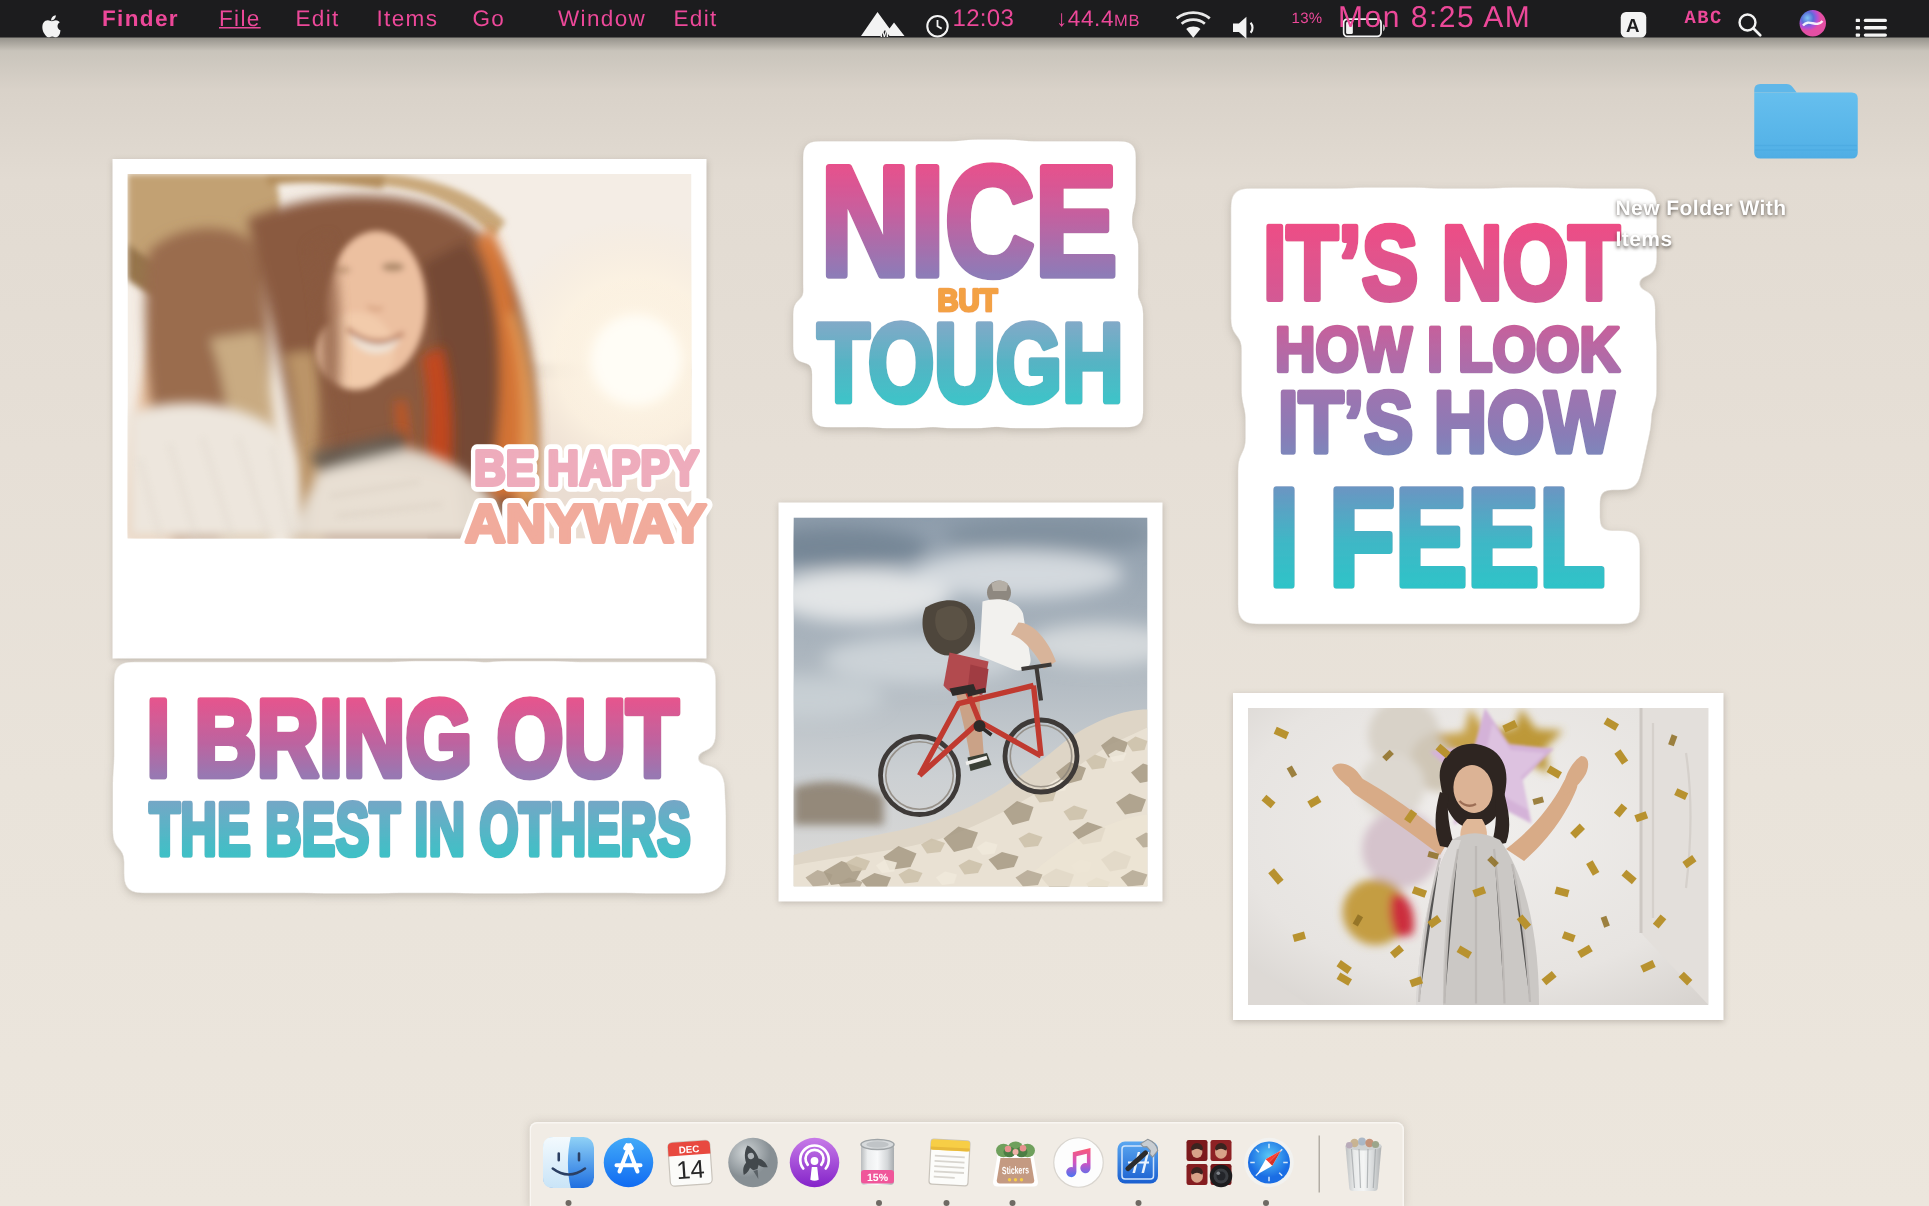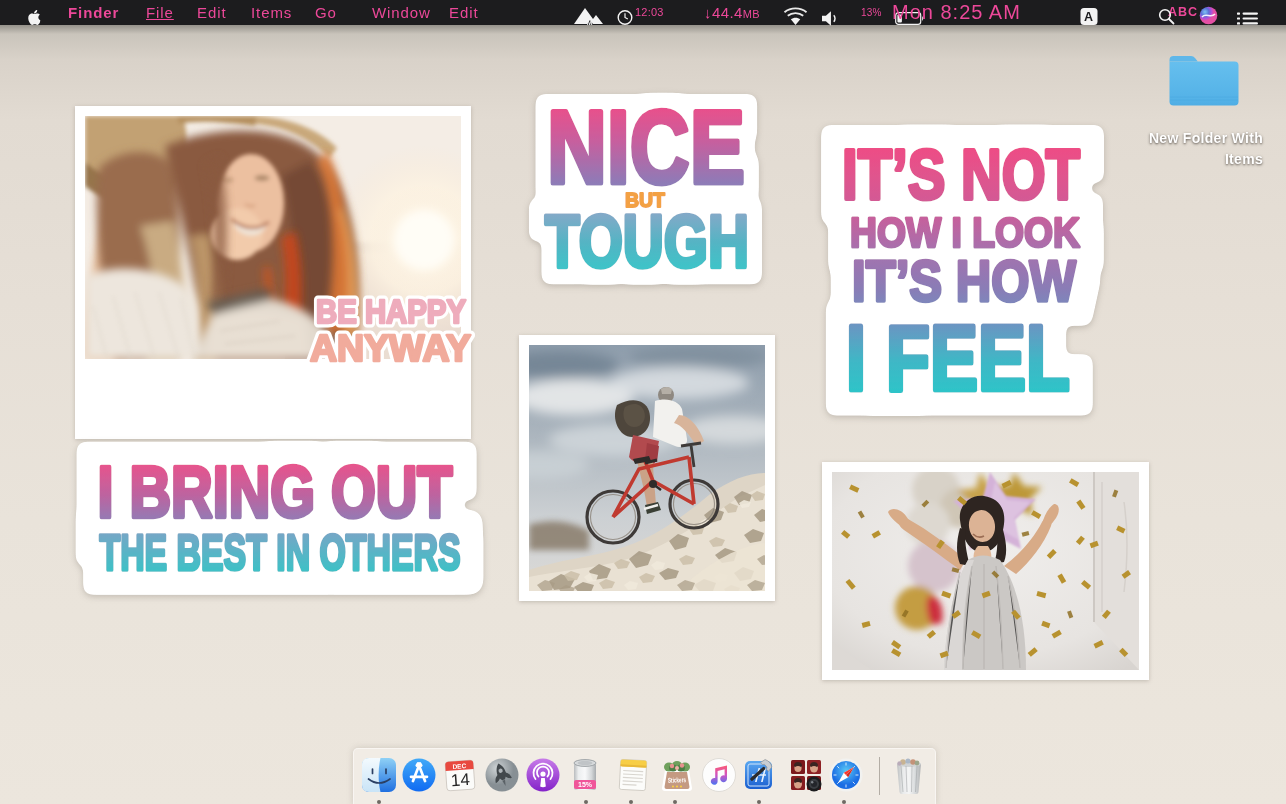--- a/index.html
+++ b/index.html
@@ -414,21 +414,21 @@
         <stop offset="0" stop-color="#66bfee"></stop>
         <stop offset="0.85" stop-color="#54b2e7"></stop>
         <stop offset="1" stop-color="#4fade4"></stop>
       </linearGradient>
     </defs>
 <path fill="#5fb7e9" d="M2.5 10 q0-4 4-4 h17.5 q2.5 0 4 2 l2.8 3.6 h-28.3 z"></path>
 <path fill="url(#fold)" d="M2.5 11.6 h65 q4 0 4 4 v36 q0 4-4 4 h-61 q-4 0-4-4 z"></path>
 <path fill="#4fade4" d="M30.8 11.6 l-2.8-3.6 q-1.5-2-4-2 h43.5 q4 0 4 4 v1.6 z" opacity="0.0"></path>
 <path stroke="#49a8e0" stroke-width="1" d="M3 47 h68 M3 50 h68" opacity="0.6"></path>
 </svg>
-<div class="abs" style="left:1143px;top:128px;width:120px;text-align:right;color:#fff;font-weight:bold;font-size:14px;letter-spacing:0.3px;line-height:20.5px;text-shadow:0 1px 2.5px rgba(70,63,56,0.9);">New Folder With Items</div>
+<div class="abs" style="left:1077px;top:128px;width:120px;text-align:left;color:#fff;font-weight:bold;font-size:14px;letter-spacing:0.3px;line-height:20.5px;text-shadow:0 1px 2.5px rgba(70,63,56,0.9);">New Folder With Items</div>
 
 <div id="dock">
 
 <svg class="dicon" style="left:8px;" viewBox="0 0 34 34">
 <defs>
         <linearGradient id="dfin" x1="0" y1="0" x2="0" y2="1">
           <stop offset="0" stop-color="#8fd1f6"></stop>
           <stop offset="1" stop-color="#1f6fe0"></stop>
         </linearGradient>
         <linearGradient id="dfinL" x1="0" y1="0" x2="0" y2="1">
@@ -670,42 +670,42 @@
 <div class="mi" style="left:449px;">Edit</div>
 <svg class="mi" style="left:573px;top:3px;" width="36" height="19" viewBox="0 0 36 19">
       <path fill="#f3f3f3" d="M1 18 L12 2 L20 13 L23 9 L30 18 Z"></path>
       <path fill="#1c1c1e" d="M14 18 l3-4 3 4 z"></path>
       <text x="17" y="18.5" font-size="7" font-weight="bold" fill="#f3f3f3" text-anchor="middle">M</text>
     </svg>
 <svg class="mi" style="left:617px;top:5px;" width="16" height="16" viewBox="0 0 16 16">
       <circle cx="8" cy="8" r="6.8" fill="none" stroke="#f3f3f3" stroke-width="1.4"></circle>
       <path d="M8 3.8 V8 L10.8 9.6" fill="none" stroke="#f3f3f3" stroke-width="1.2"></path>
     </svg>
-<div class="mi" style="left:635px;font-size:11px;letter-spacing:0.2px;">12:03</div>
+<div class="mi" style="left:635px;font-size:16px;letter-spacing:0.2px;">12:03</div>
 <div class="mi" style="left:704px;font-size:15px;letter-spacing:0.4px;">↓44.4<span style="font-size:11px;">MB</span></div>
 <svg class="mi" style="left:783px;top:5px;" width="25" height="17" viewBox="0 0 22 15">
       <path fill="#f3f3f3" d="M11 14.2 L6.9 9.1 c2.3-1.9 6-1.9 8.3 0 Z"></path>
       <path fill="none" stroke="#f3f3f3" stroke-width="1.6" d="M4.2 6.0 c3.8-3.2 9.8-3.2 13.6 0 M1.3 2.9 C6.7-1.7 15.3-1.7 20.7 2.9" opacity="0.95"></path>
     </svg>
 <svg class="mi" style="left:822px;top:6px;" width="19" height="15" viewBox="0 0 17 14">
       <path fill="#f3f3f3" d="M0 4.5 h3.5 L8 0.5 V13.5 L3.5 9.5 H0 Z"></path>
       <path fill="none" stroke="#f3f3f3" stroke-width="1.3" d="M10.5 4 c1.5 1.6 1.5 4.4 0 6"></path>
     </svg>
 <div class="mi" style="left:861px;font-size:10px;letter-spacing:0.2px;text-align:center;">13%</div>
 <svg class="mi" style="left:895px;top:6px;" width="29" height="13" viewBox="0 0 29 13">
       <rect x="0.7" y="0.7" width="25" height="11.6" rx="2.6" fill="none" stroke="#f3f3f3" stroke-width="1.2"></rect>
       <rect x="2.4" y="2.4" width="4.5" height="8.2" rx="1" fill="#f3f3f3"></rect>
       <path d="M27.2 4.2 c1.2 0.5 1.2 4.1 0 4.6 Z" fill="#f3f3f3"></path>
     </svg>
 <div class="mi" style="left:892px;font-size:20px;letter-spacing:1px;">Mon 8:25 AM</div>
 <svg class="mi" style="left:1080px;top:4px;" width="18" height="18" viewBox="0 0 18 18">
       <rect x="0.5" y="0.5" width="17" height="17" rx="3.5" fill="#f3f3f3"></rect>
       <text x="9" y="13.6" font-size="12.5" font-weight="bold" fill="#1c1c1e" text-anchor="middle">A</text>
     </svg>
-<div class="mi" style="left:1168px;font-size:12.5px;font-weight:bold;letter-spacing:1px;">ABC</div>
+<div class="mi" style="left:1123px;font-size:12.5px;font-weight:bold;letter-spacing:1px;font-family:Liberation Mono, monospace;">ABC</div>
 <svg class="mi" style="left:1158px;top:4px;" width="17" height="17" viewBox="0 0 17 17">
       <circle cx="7" cy="7" r="5.3" fill="none" stroke="#f3f3f3" stroke-width="1.6"></circle>
       <path d="M11 11 L15.5 15.5" stroke="#f3f3f3" stroke-width="1.8" stroke-linecap="round"></path>
     </svg>
 <svg class="mi" style="left:1199px;top:3px;" width="19" height="19" viewBox="0 0 19 19">
       <defs>
         <radialGradient id="siri" cx="30%" cy="30%">
           <stop offset="0%" stop-color="#7ec4f2"></stop>
           <stop offset="45%" stop-color="#5a6fd8"></stop>
           <stop offset="75%" stop-color="#b14fd8"></stop>

